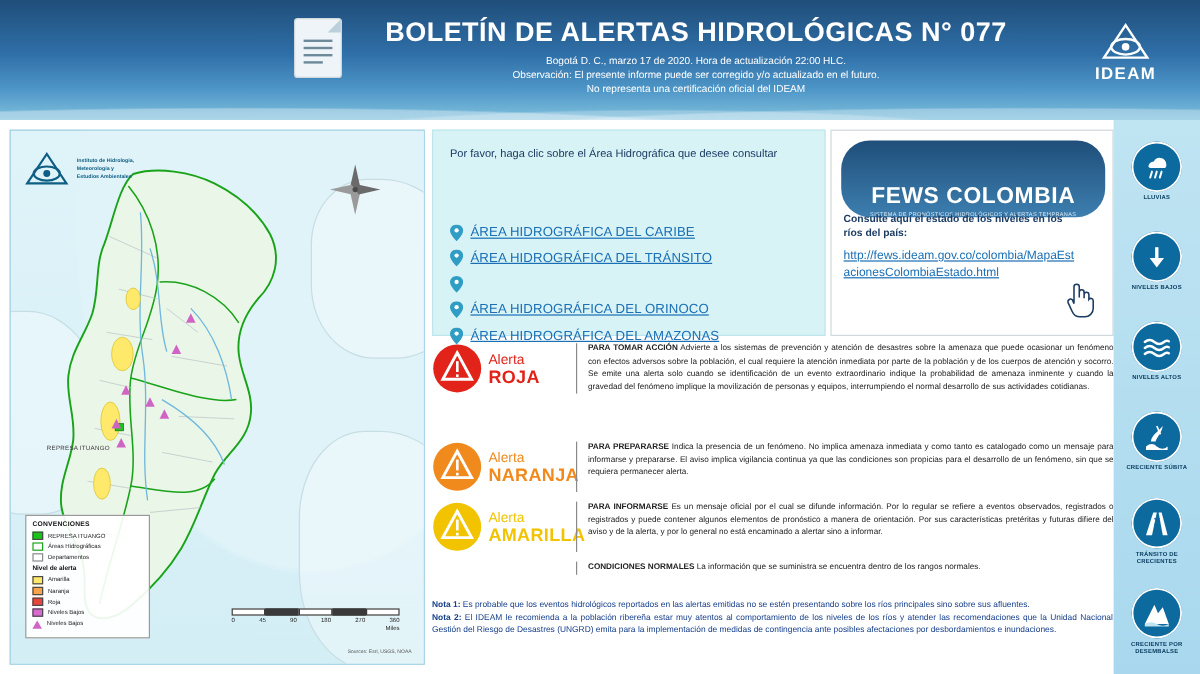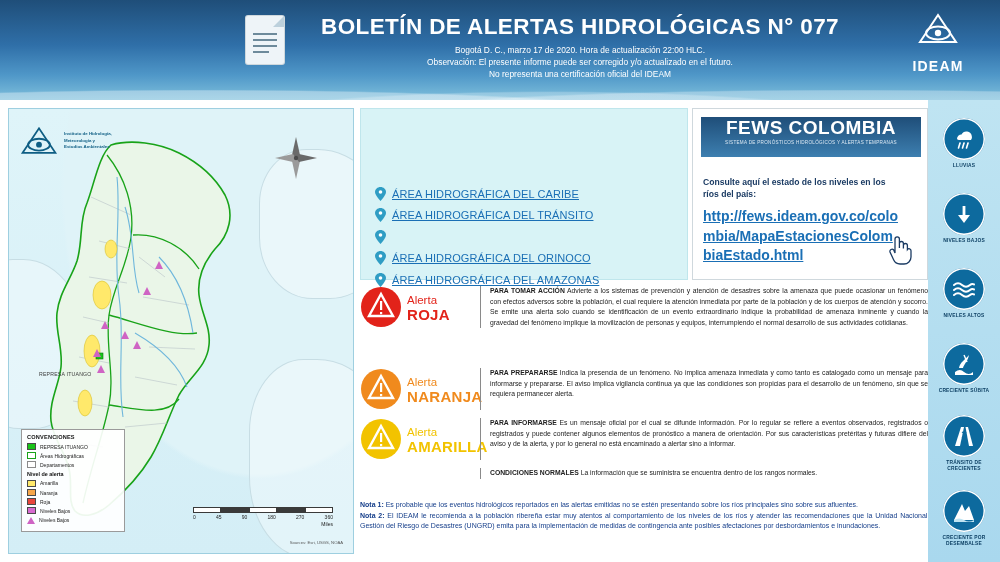--- a/index.html
+++ b/index.html
@@ -43,21 +43,21 @@
     color: #ffffff; font-size: 22.5px; font-weight: bold; letter-spacing: .4px;
     text-align: center;
   }
   #header .sub {
     position: absolute; left: 300px; top: 44px; width: 560px;
     color: #ffffff; font-size: 8.4px; line-height: 1.45; text-align: center;
   }
 
   #logo-ideam {
     position: absolute; right: 18px; top: 12px; width: 88px; height: 62px;
-    display: flex; flex-direction: column; align-items: center; justify-content: space-between;
+    display: flex; flex-direction: column; align-items: center; justify-content: center;
   }
   #logo-ideam .mark {
     width: 44px; height: 34px; position: relative;
   }
   #logo-ideam .mark svg { display: block; }
   #logo-ideam .name {
     color: #ffffff; font-size: 14px; font-weight: bold; letter-spacing: 1.2px; margin-top: 1px;
   }
 
   
@@ -149,33 +149,33 @@
   }
   .pin-icon { width: 11px; height: 14px; flex: 0 0 11px; }
   .pin-icon svg { display: block; }
 
   
   #fews-panel {
     position: absolute; left: 692px; top: 108px; width: 236px; height: 172px;
     background: #ffffff; border: 1px solid #cfd8dd;
   }
   #fews-banner {
-    position: absolute; left: 8px; top: 8px; width: 220px; height: 40px;
+    position: absolute; left: 8px; top: 8px; width: 220px; height: 64px;
     background: linear-gradient(180deg,#1f4e79,#3d7fb0);
-    display: flex; flex-direction: column; justify-content: flex-start; align-items: center;
+    display: flex; flex-direction: column; justify-content: flex-end; align-items: center; border-radius: 24px;
   }
   #fews-banner .big { color: #fff; font-size: 19px; font-weight: bold; letter-spacing: .5px; }
   #fews-banner .small { color: #dbe9f4; font-size: 4.6px; letter-spacing: .3px; margin-top: 1px; }
   #fews-panel .consulte {
     position: absolute; left: 10px; top: 68px; width: 190px;
     font-size: 8.6px; font-weight: bold; color: #1b3b63; line-height: 1.35;
   }
   #fews-panel .urlblock {
     position: absolute; left: 10px; top: 98px; width: 196px;
-    font-size: 14px; color: #1a6fb5; text-decoration: underline; line-height: 1.4; word-break: break-all; font-weight: bold;
+    font-size: 10px; color: #1a6fb5; text-decoration: underline; line-height: 1.4; word-break: break-all;
   }
   #hand-cursor { position: absolute; right: 14px; bottom: 14px; width: 26px; height: 32px; }
   #hand-cursor svg { display: block; }
 
   
   #alerts-panel {
     position: absolute; left: 360px; top: 286px; width: 568px; height: 204px;
   }
   .alert-row { position: absolute; left: 0; width: 568px; display: flex; }
   .alert-badge { width: 120px; flex: 0 0 120px; display: flex; align-items: center; gap: 5px; }
@@ -398,20 +398,21 @@
       <span>180</span>
       <span>270</span>
       <span>360</span>
     </div>
     <div class="unit">Miles</div>
   </div>
   <div id="map-src">Sources: Esri, USGS, NOAA</div>
 </div>
 
 <div id="links-panel">
+  <div class="intro">Por favor, haga clic sobre el Área Hidrográfica que desee consultar</div>
   <ul>
     <li>
       <span class="pin-icon">
         <svg width="11" height="14" viewBox="0 0 11 14">
             <path d="M5.5 0C2.5 0 0 2.3 0 5.1 0 8.6 5.5 14 5.5 14S11 8.6 11 5.1C11 2.3 8.5 0 5.5 0z" fill="#2f9dc4"></path>
             <circle cx="5.5" cy="5" r="1.8" fill="#ffffff"></circle>
           </svg>
       </span>
       <a href="#">ÁREA HIDROGRÁFICA DEL CARIBE</a>
     </li>

